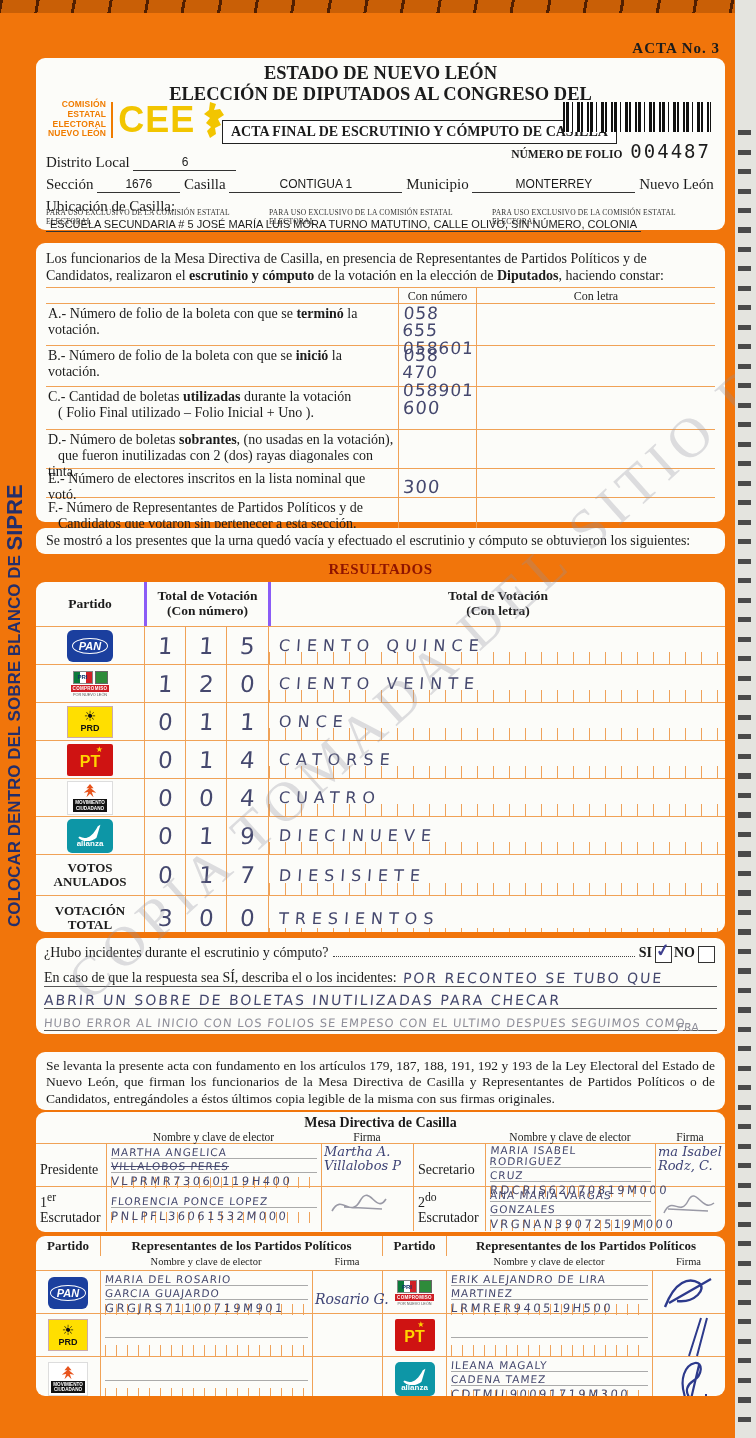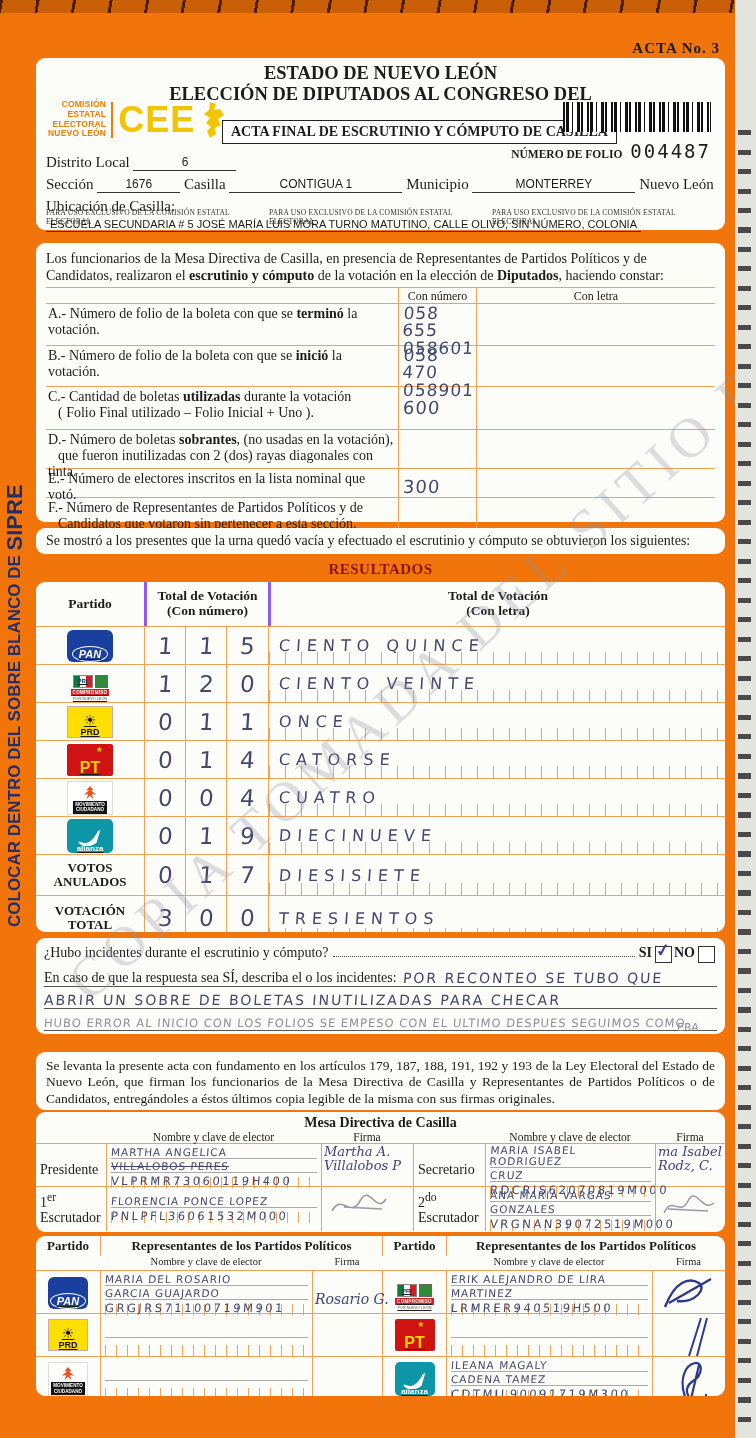--- a/index.html
+++ b/index.html
@@ -83,21 +83,21 @@
   .r-d .hw{font-size:23px;}
   .cell-letra{justify-content:flex-start !important;padding-left:10px;
     background-image:repeating-linear-gradient(90deg,#efa25a 0 1px,transparent 1px 16px);
     background-size:100% 12px;background-repeat:no-repeat;background-position:0 100%;}
   .cell-letra .hw{font-size:16px;letter-spacing:6px;}
   .row-tall{height:40px;}
   .row-total{height:44px;}
   .p-lab{font-weight:bold;font-size:13px;text-align:center;line-height:1.1;}
 
   
-  .logo{width:46px;display:flex;flex-direction:column;align-items:center;justify-content:flex-end;box-sizing:border-box;text-decoration:underline;}
+  .logo{width:46px;display:flex;flex-direction:column;align-items:center;justify-content:center;box-sizing:border-box;}
   .logo-pan{height:32px;background:#1b3f9e;border-radius:6px;}
   .pan-oval{border:1.5px solid #fff;border-radius:50%;color:#fff;font-family:"Liberation Sans",sans-serif;
     font-weight:bold;font-style:italic;font-size:11px;padding:1px 6px;}
   .logo-comp{height:34px;gap:1px;}
   .comp-top{display:flex;gap:2px;}
   .pri-box{width:18px;height:11px;border:.5px solid #888;background:linear-gradient(90deg,#0b7a3b 0 33%,#fff 33% 66%,#d01f26 66%);
     color:#12326b;font-family:"Liberation Sans",sans-serif;font-weight:bold;font-size:6px;display:flex;align-items:center;justify-content:center;}
   .pvem-box{width:11px;height:11px;background:#2e8b3a;border:.5px solid #666;}
   .comp-bar{background:#d01f26;color:#fff;font-family:"Liberation Sans",sans-serif;font-weight:bold;
     font-size:4.5px;padding:1px 2px;letter-spacing:.3px;}

